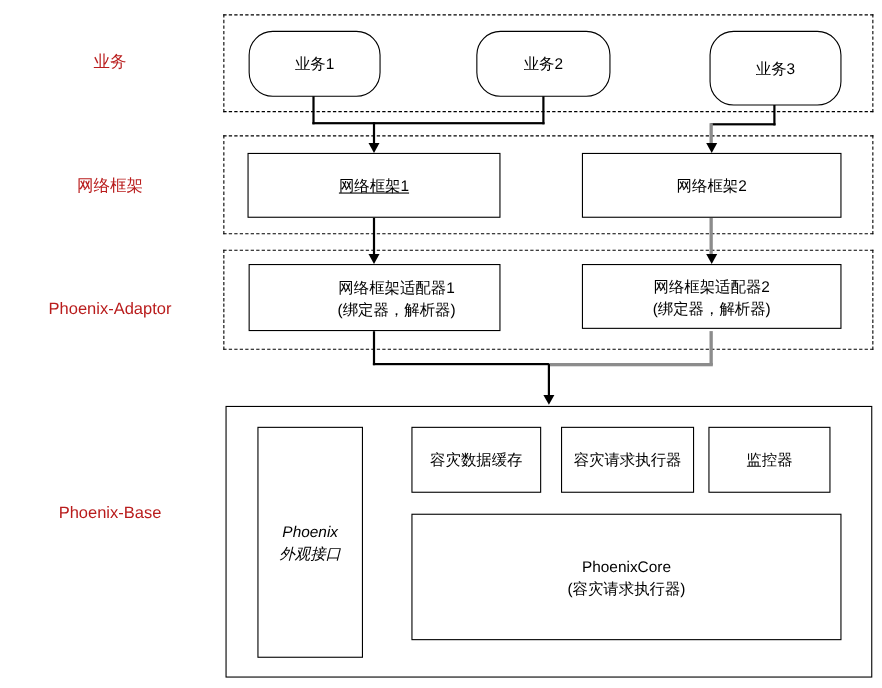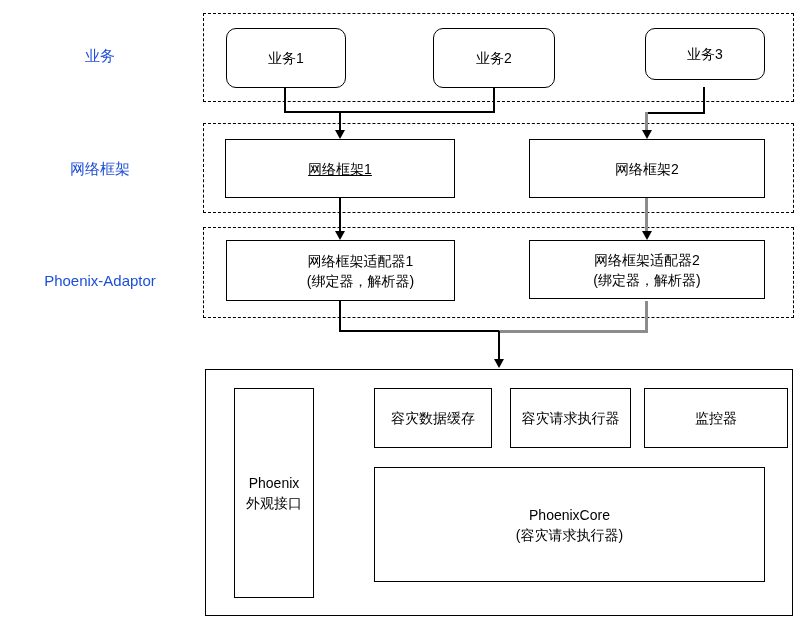--- a/index.html
+++ b/index.html
@@ -14,42 +14,42 @@
     height: 625px;
     background: #ffffff;
     overflow: hidden;
   }
   .row-label {
     position: absolute;
     left: 5px;
     width: 190px;
     text-align: center;
     font-size: 15px;
-    color: #1d4ed8;
+    color: #b91c1c;
     white-space: nowrap;
   }
   .dashed-group {
     position: absolute;
     border: 1px dashed #000000;
     background: transparent;
   }
   .node {
     position: absolute;
     border: 1.5px solid #000000;
     background: #ffffff;
     display: flex;
     flex-direction: column;
     align-items: center;
     justify-content: center;
     font-size: 14px;
     line-height: 20px;
     text-align: center;
     z-index: 3;
   }
-  .rounded { border-radius: 10px; }
+  .rounded { border-radius: 22px; }
   .solid-group {
     position: absolute;
     border: 1.5px solid #000000;
     background: #ffffff;
     z-index: 2;
   }
   .line {
     position: absolute;
     background: #000000;
     z-index: 2;
@@ -72,46 +72,47 @@
 
   
   #label-business { top: 47px; }
   #label-network  { top: 160px; }
   #label-adaptor  { top: 272px; }
   #label-base     { top: 458px; }
 
   
   #biz1 { left: 226px; top: 28px; width: 120px; height: 60px; }
   #biz2 { left: 433px; top: 28px; width: 122px; height: 60px; }
-  #biz3 { left: 645px; top: 28px; width: 120px; height: 52px; }
+  #biz3 { left: 645px; top: 28px; width: 120px; height: 68px; }
 
   
   #fw1 { left: 225px; top: 139px; width: 230px; height: 59px; text-decoration: underline; }
   #fw2 { left: 529px; top: 139px; width: 236px; height: 59px; }
 
   
   #ad1 { left: 226px; top: 240px; width: 229px; height: 61px; padding-left: 40px; }
   #ad2 { left: 529px; top: 240px; width: 236px; height: 59px; }
 
   
   #base-box   { left: 205px; top: 369px; width: 588px; height: 247px; }
-  #facade     { left: 234px; top: 388px; width: 80px; height: 210px; }
+  #facade     { left: 234px; top: 388px; width: 96px; height: 210px; font-style: italic; }
   #cache      { left: 374px; top: 388px; width: 118px; height: 60px; }
   #executor   { left: 510px; top: 388px; width: 121px; height: 60px; }
-  #monitor    { left: 644px; top: 388px; width: 144px; height: 60px; }
+  #monitor    { left: 644px; top: 388px; width: 111px; height: 60px; }
   #core       { left: 374px; top: 467px; width: 391px; height: 115px; }
 </style>
 </head>
 <body>
 
 <div class="canvas">
 
   <div class="row-label" id="label-business">业务</div>
   <div class="row-label" id="label-network">网络框架</div>
   <div class="row-label" id="label-adaptor">Phoenix-Adaptor</div>
+  <div class="row-label" id="label-base">Phoenix-Base</div>
 
   <div class="dashed-group" id="group-business"></div>
   <div class="dashed-group" id="group-network"></div>
   <div class="dashed-group" id="group-adaptor"></div>
 
   <div class="line" style="left:284px; top:87px; width:2px; height:26px;"></div>
   <div class="line" style="left:493px; top:87px; width:2px; height:26px;"></div>
   <div class="line" style="left:284px; top:111px; width:211px; height:2px;"></div>
   <div class="line" style="left:339px; top:111px; width:2px; height:21px;"></div>
   <div class="arrow-down" style="left:335px; top:130px;"></div>

